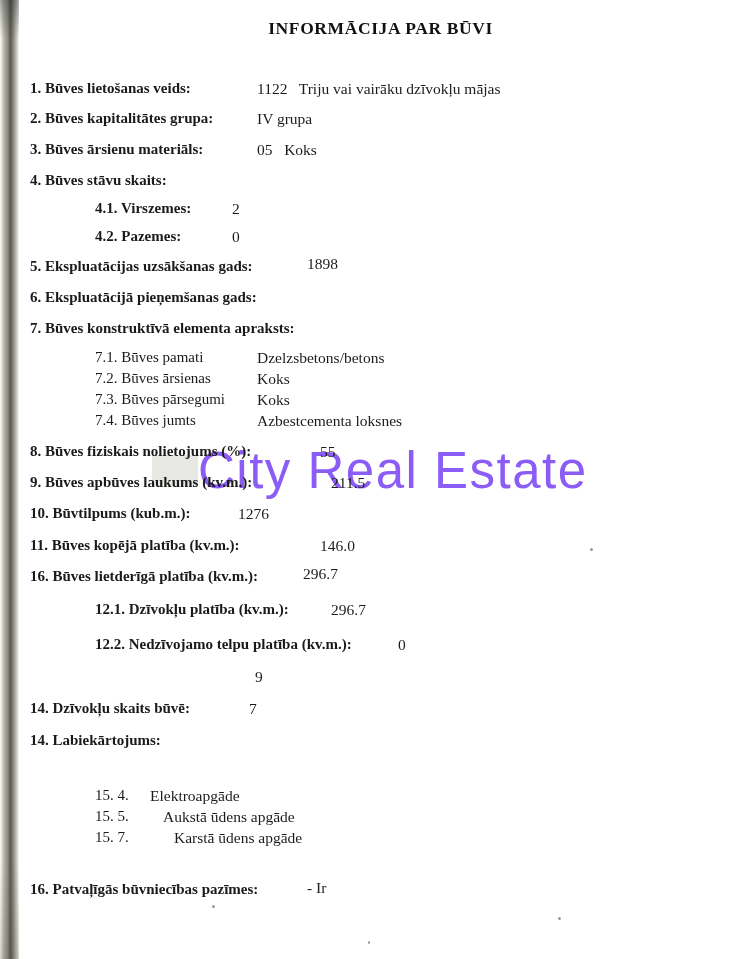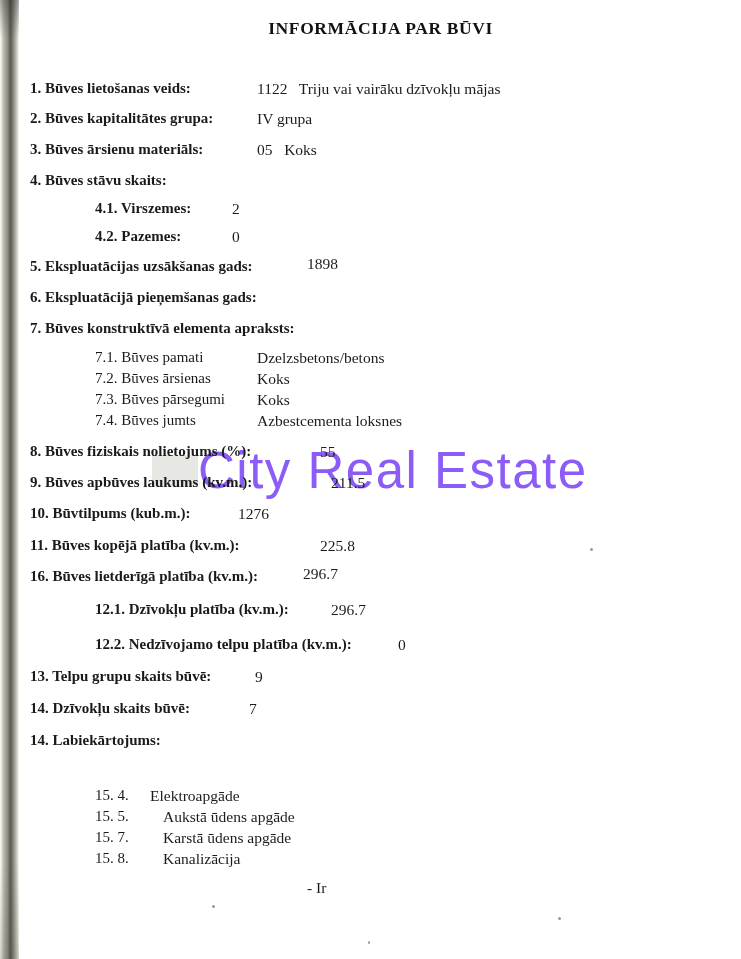--- a/index.html
+++ b/index.html
@@ -128,40 +128,39 @@
     <span class="val" style="left:331px">211.5</span>
   </div>
 
   <div class="row" style="top:505px">
     <span class="lbl b" style="left:30px">10. Būvtilpums (kub.m.):</span>
     <span class="val" style="left:238px">1276</span>
   </div>
 
   <div class="row" style="top:537px">
     <span class="lbl b" style="left:30px">11. Būves kopējā platība (kv.m.):</span>
-    <span class="val" style="left:320px">225.8</span>
+    <span class="val" style="left:320px">146.0</span>
   </div>
 
   <div class="row" style="top:568px">
     <span class="lbl b" style="left:30px">16. Būves lietderīgā platība (kv.m.):</span>
     <span class="val" style="left:303px;top:-3px">296.7</span>
   </div>
 
   <div class="row" style="top:601px">
     <span class="lbl b" style="left:95px">12.1. Dzīvokļu platība (kv.m.):</span>
     <span class="val" style="left:331px">296.7</span>
   </div>
 
   <div class="row" style="top:636px">
     <span class="lbl b" style="left:95px">12.2. Nedzīvojamo telpu platība (kv.m.):</span>
     <span class="val" style="left:398px">0</span>
   </div>
 
   <div class="row" style="top:668px">
-    <span class="lbl b" style="left:30px">13. Telpu grupu skaits būvē:</span>
     <span class="val" style="left:255px">9</span>
   </div>
 
   <div class="row" style="top:700px">
     <span class="lbl b" style="left:30px">14. Dzīvokļu skaits būvē:</span>
     <span class="val" style="left:249px">7</span>
   </div>
 
   <div class="row" style="top:732px">
     <span class="lbl b" style="left:30px">14. Labiekārtojums:</span>
@@ -173,29 +172,26 @@
     <span class="val" style="left:150px">Elektroapgāde</span>
   </div>
 
   <div class="row" style="top:808px">
     <span class="lbl" style="left:95px">15. 5.</span>
     <span class="val" style="left:163px">Aukstā ūdens apgāde</span>
   </div>
 
   <div class="row" style="top:829px">
     <span class="lbl" style="left:95px">15. 7.</span>
-    <span class="val" style="left:163px">Karstā ūdens apgāde</span>
+    <span class="val" style="left:174px">Karstā ūdens apgāde</span>
   </div>
 
-  <div class="row" style="top:850px">
-    <span class="lbl" style="left:95px">15. 8.</span>
-    <span class="val" style="left:163px">Kanalizācija</span>
-  </div>
 
   <div class="row" style="top:881px">
+    <span class="lbl b" style="left:30px">16. Patvaļīgās būvniecības pazīmes:</span>
     <span class="val" style="left:307px;top:-2px">- Ir</span>
   </div>
 
   <div class="speck" style="left:212px;top:905px;width:3px;height:3px"></div>
   <div class="speck" style="left:558px;top:917px;width:3px;height:3px"></div>
   <div class="speck" style="left:368px;top:941px;width:2px;height:3px"></div>
   <div class="speck" style="left:590px;top:548px;width:3px;height:3px"></div>
 
 </div>
 

